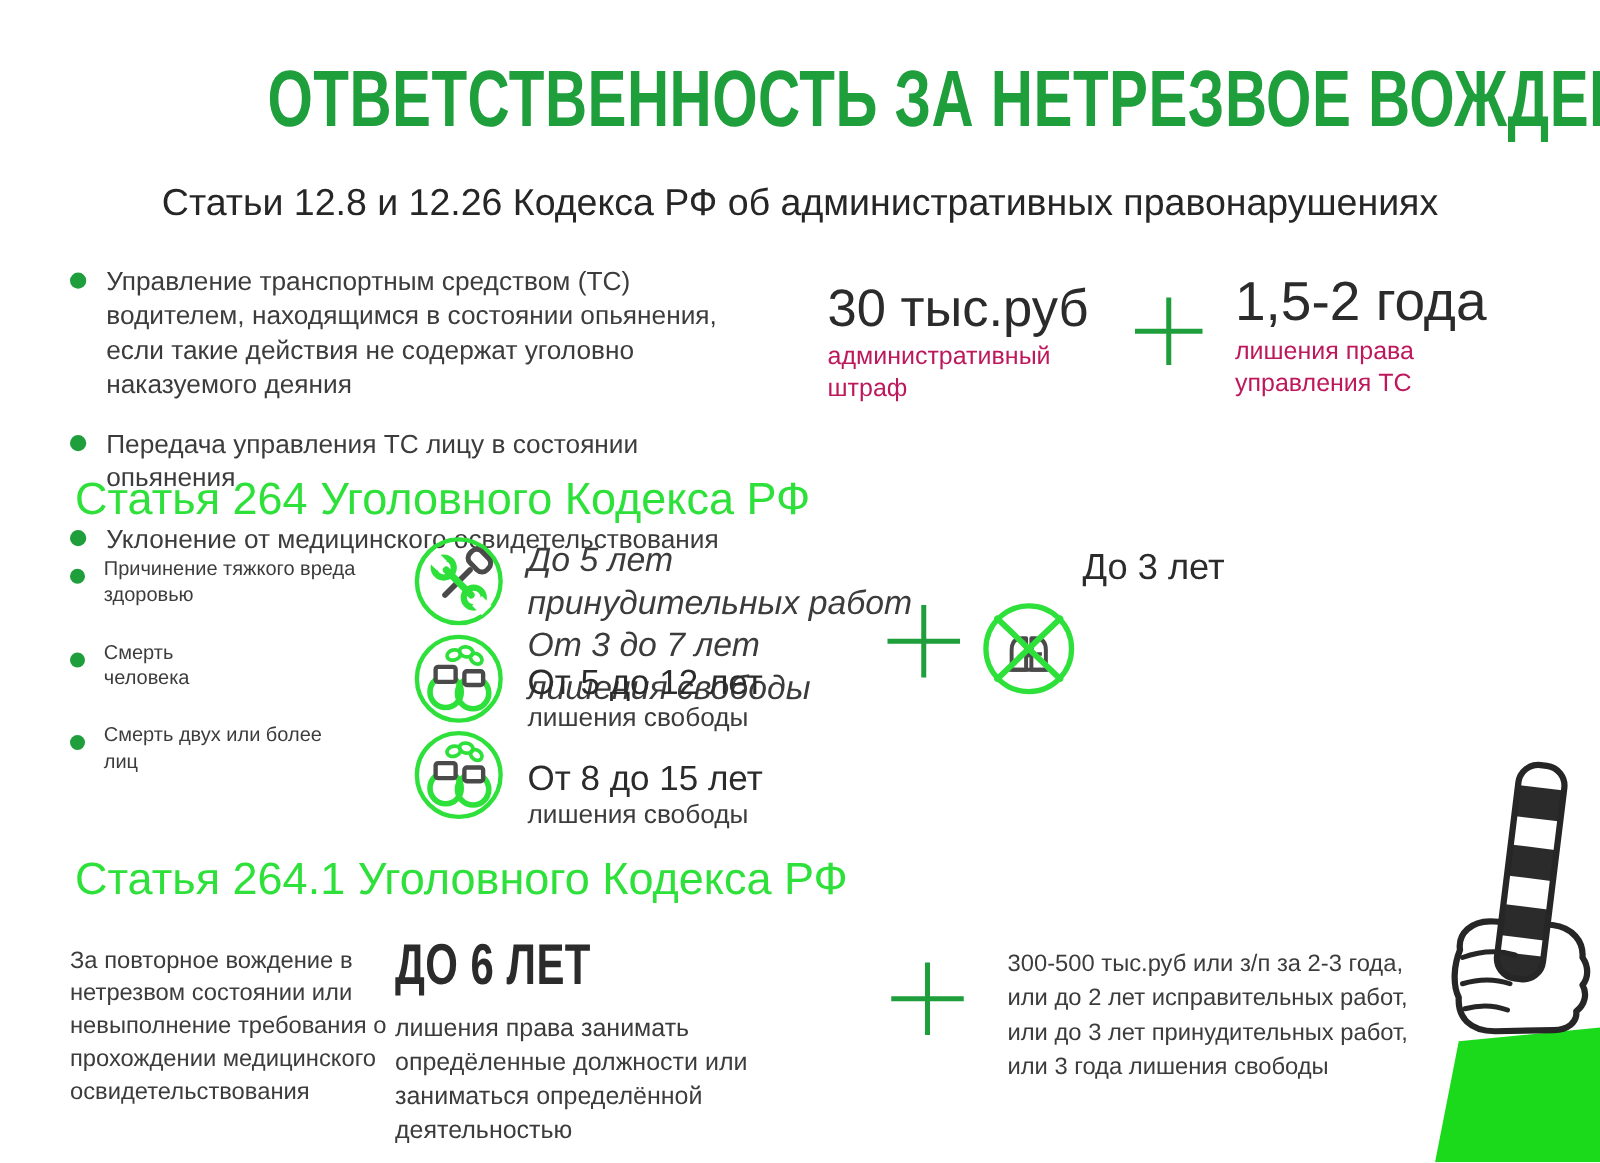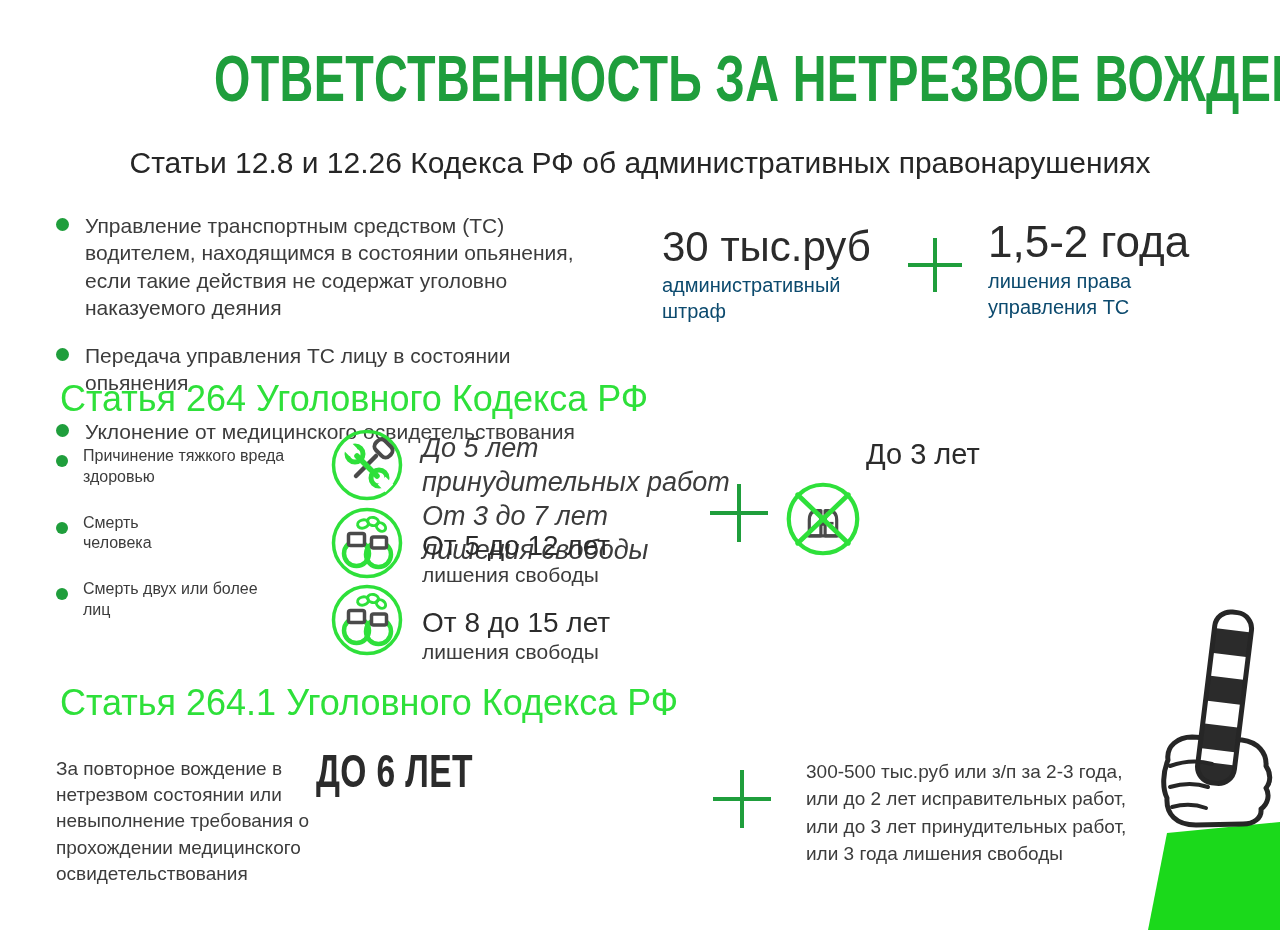--- a/index.html
+++ b/index.html
@@ -22,21 +22,21 @@
   .dot{position:absolute;left:0;top:6px;width:13px;height:13px;border-radius:50%;background:#1f9e3c;}
   .causes{position:absolute;left:56px;top:446px;}
   .causes .item{position:relative;padding-left:27px;font-size:16px;line-height:1.3;margin-bottom:25px;}
   .causes .dot{top:9px;width:12px;height:12px;}
   .causes .item:nth-child(1){width:205px;}
   .causes .item:nth-child(2){width:110px;}
   .causes .item:nth-child(3){width:175px;}
   
   .fine-value{position:absolute;left:662px;top:224px;}
   .big-num{font-size:42px;line-height:1.1;color:#2b2b2b;white-space:nowrap;}
-  .small-cap{font-size:20px;line-height:1.27;color:#0c4a6e;margin-top:3px;}
+  .small-cap{font-size:20px;line-height:1.27;color:#be185d;margin-top:3px;}
   .fine-value .small-cap{width:190px;}
   .license-value{position:absolute;left:988px;top:218px;}
   .license-value .big-num{font-size:44px;}
   .license-value .small-cap{width:170px;}
   
   .plus{position:absolute;}
   .plus::before,.plus::after{content:"";position:absolute;background:#1f9e3c;}
   .plus::before{left:0;right:0;top:50%;height:4px;transform:translateY(-50%);}
   .plus::after{top:0;bottom:0;left:50%;width:4px;transform:translateX(-50%);}
   .plus-1{left:908px;top:238px;width:54px;height:54px;}
@@ -185,20 +185,21 @@
   <div class="additional">
     <div class="term-big">До 3 лет</div>
   </div>
 
   <div class="h2 h2-2641">Статья 264.1 Уголовного Кодекса РФ</div>
 
   <div class="condition">За повторное вождение в нетрезвом состоянии или невыполнение требования о прохождении медицинского освидетельствования</div>
 
   <div class="term6">
     <span class="cond">ДО 6 ЛЕТ</span>
+    <div class="term-small">лишения права занимать опредёленные должности или заниматься определённой деятельностью</div>
   </div>
 
   <span class="plus plus-3"></span>
 
   <div class="alts">
     <div>300-500 тыс.руб или з/п за 2-3 года,</div>
     <div>или до 2 лет исправительных работ,</div>
     <div>или до 3 лет принудительных работ,</div>
     <div>или 3 года лишения свободы</div>
   </div>

